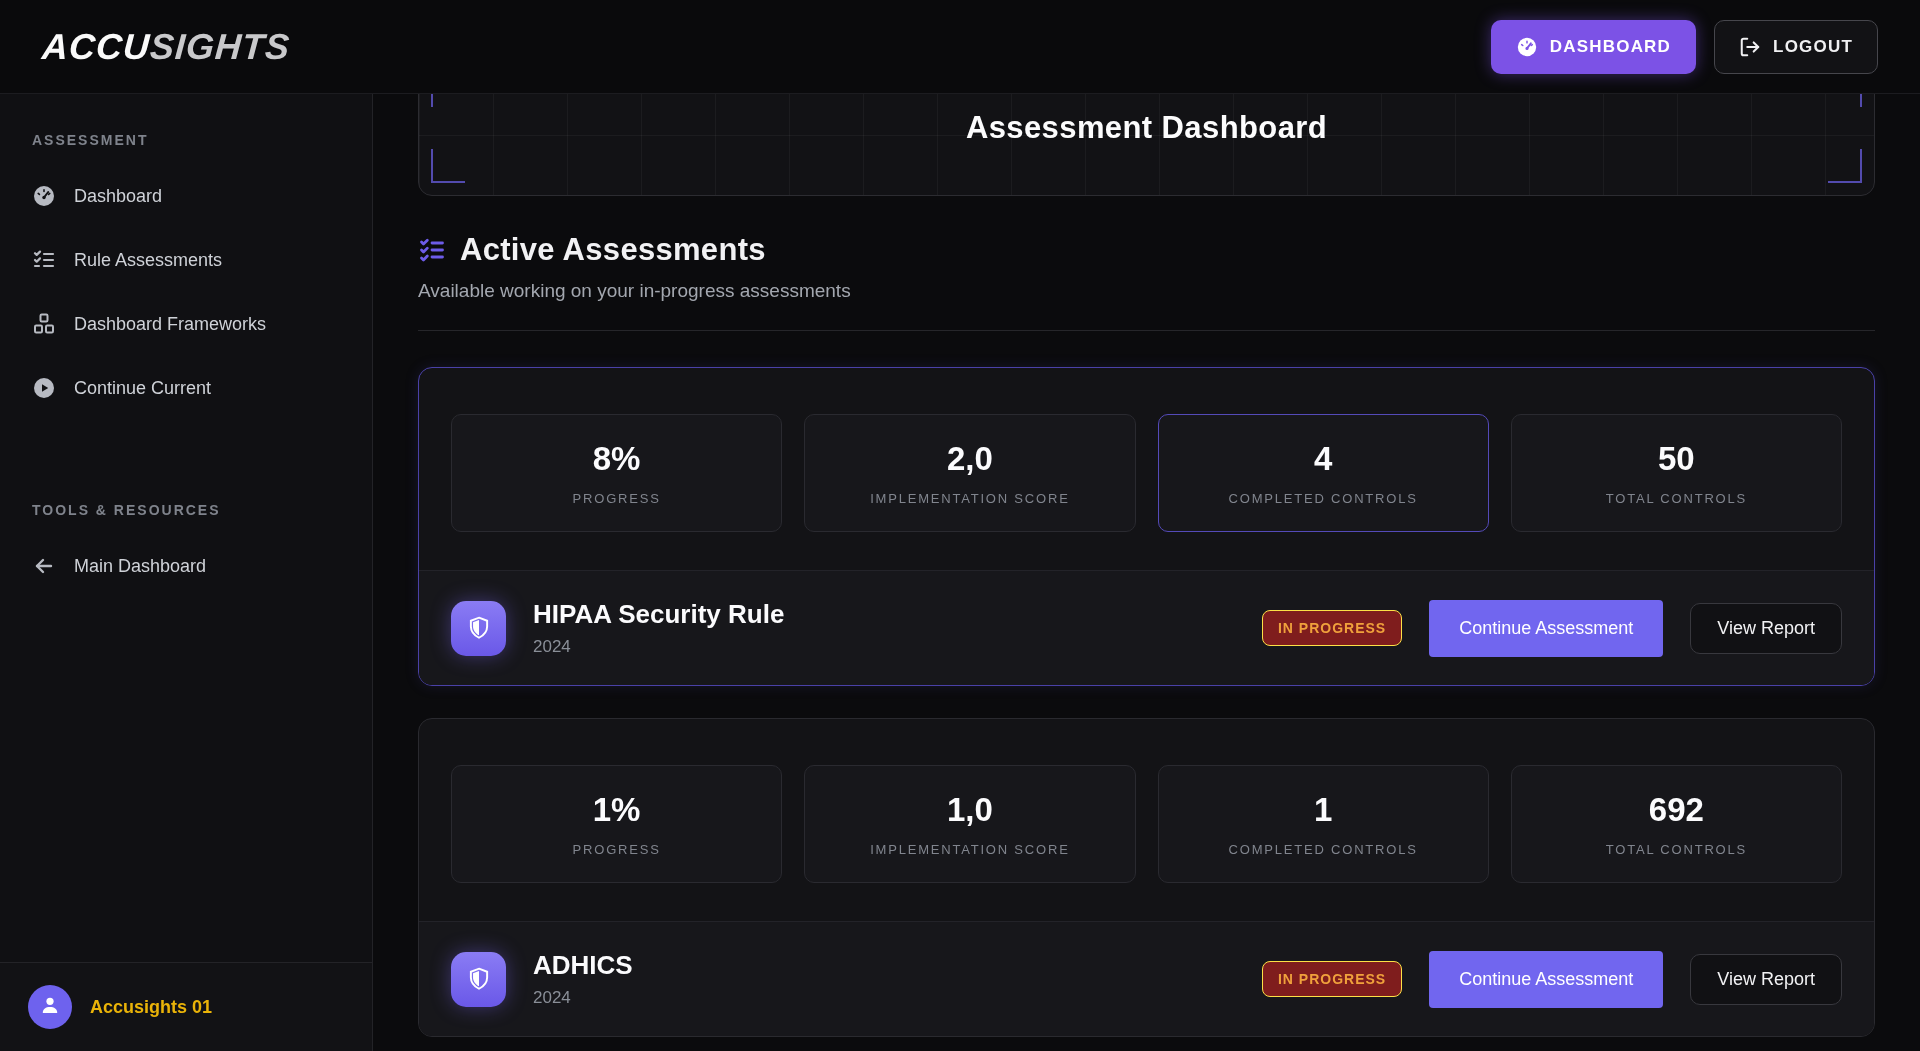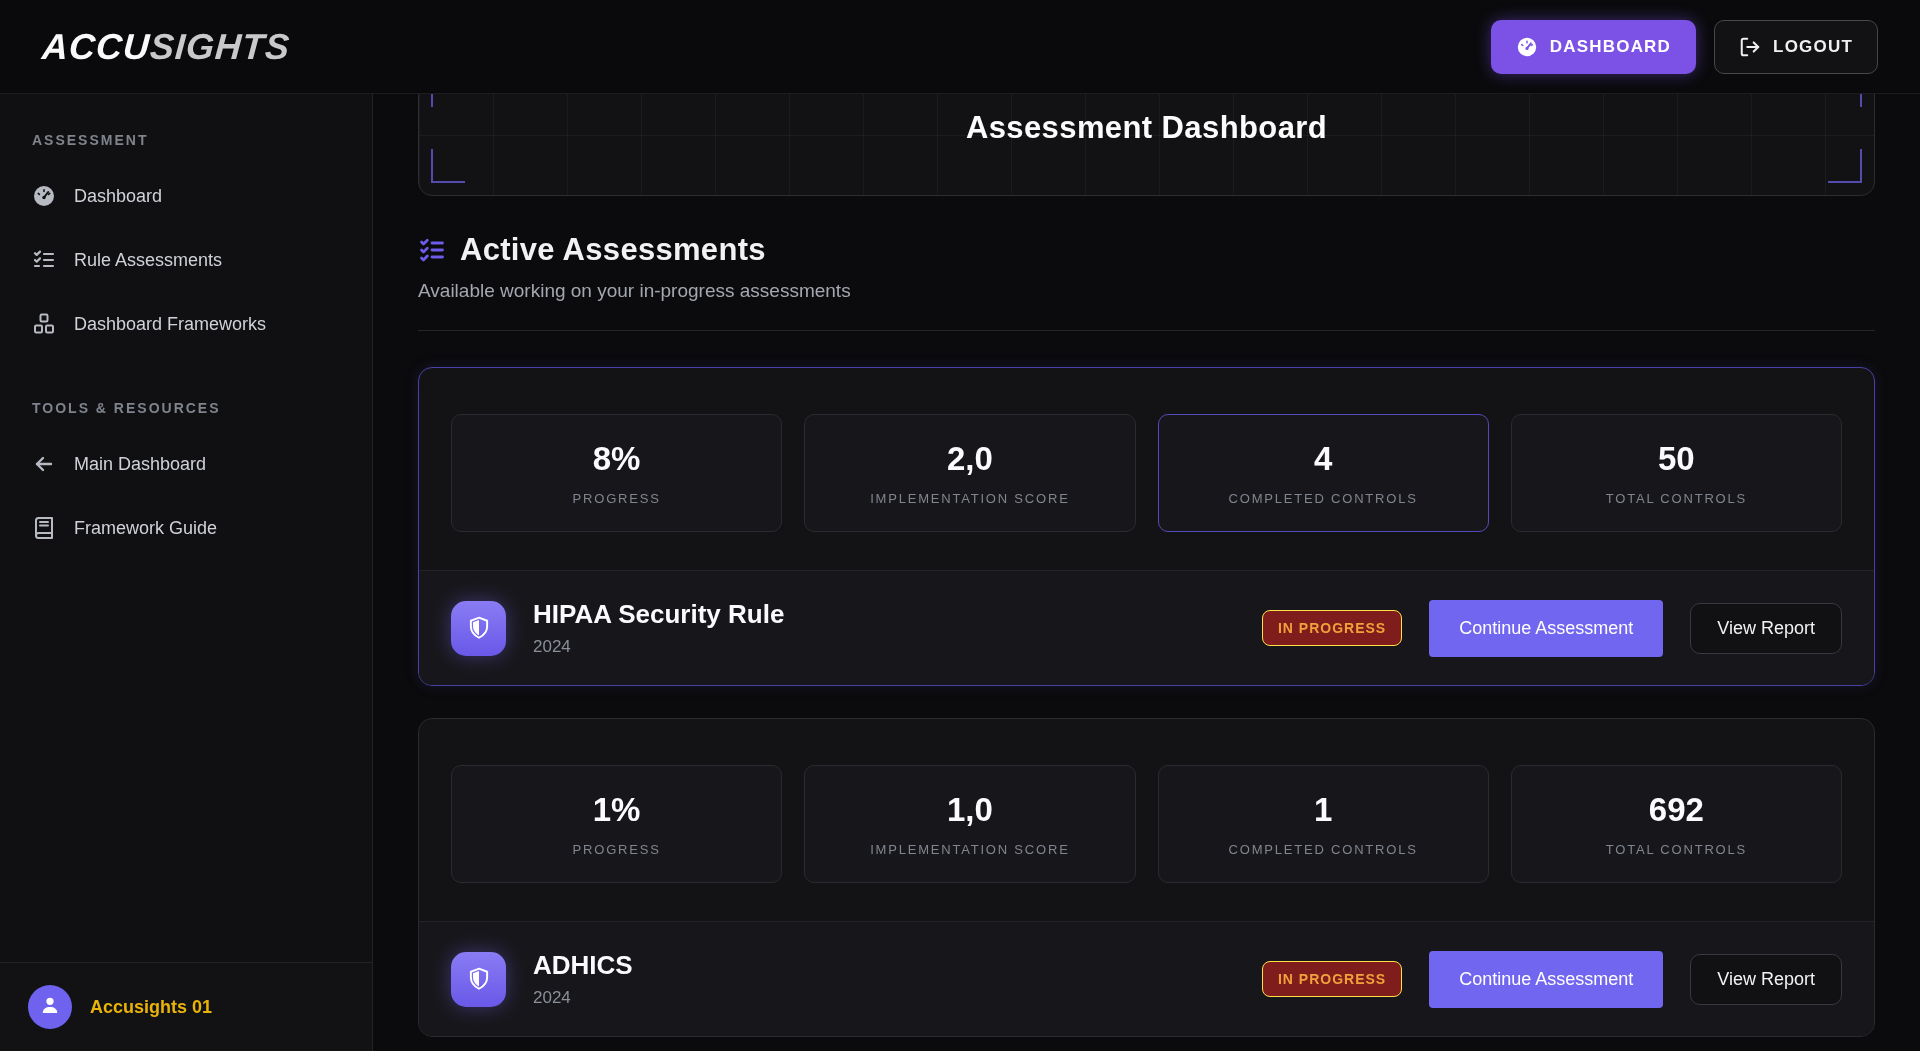--- a/index.html
+++ b/index.html
@@ -26,21 +26,21 @@
   .btn svg { display:block; }
   .btn-dashboard { background:#7c52e6; color:#fff; box-shadow:0 0 16px rgba(124,82,230,.45); }
   .btn-logout { background:#121215; color:#f0f0f2; border-color:#46464c; }
 
   
   .shell { flex:1; display:flex; min-height:0; }
 
   
   .sidebar {
     width:373px; flex:0 0 373px; background:#101013; border-right:1px solid #232327;
-    display:flex; flex-direction:column; padding:28px 18px 0 18px;
+    display:flex; flex-direction:column; padding:28px 18px 0 18px;gap:38px;
   }
   .side-section-title { font-size:14px; font-weight:700; letter-spacing:2px; color:#7f838c; margin:10px 14px 16px 14px; }
   .side-section + .side-section { margin-top:34px; }
   .side-item { display:flex; align-items:center; gap:18px; padding:20px 14px; border-radius:10px;
                color:#cfd2d8; font-size:18px; cursor:pointer; }
   .side-item .ico { width:24px; height:24px; color:#b7bac2; flex:0 0 24px; }
   .sidebar-footer {
     margin-top:auto; border-top:1px solid #232327; margin-left:-18px; margin-right:-18px;
     padding:22px 28px; display:flex; align-items:center; gap:18px; background:#121215; cursor:pointer;
   }
@@ -165,41 +165,41 @@
         <div class="side-item">
           <span class="ico">
             <svg width="24" height="24" viewBox="0 0 24 24" fill="none" stroke="#b7bac2" stroke-width="2">
                 <rect x="8.5" y="2.5" width="7" height="7" rx="1.2"></rect>
                 <rect x="3" y="13.5" width="7" height="7" rx="1.2"></rect>
                 <rect x="14" y="13.5" width="7" height="7" rx="1.2"></rect>
               </svg>
           </span>
           <span>Dashboard Frameworks</span>
         </div>
+        <div class="side-item">
+          <span class="ico">
+            <svg width="24" height="24" viewBox="0 0 24 24">
+                <circle cx="12" cy="12" r="10" fill="#b7bac2"></circle>
+                <path d="M10 8.2v7.6l6.2-3.8z" fill="#101013"></path>
+              </svg>
+          </span>
+          <span>Continue Current</span>
+        </div>
       </div>
 
       <div class="side-section">
         <div class="side-section-title">TOOLS &amp; RESOURCES</div>
         <div class="side-item">
           <span class="ico">
             <svg width="24" height="24" viewBox="0 0 24 24" fill="none" stroke="#b7bac2" stroke-width="2.4" stroke-linecap="round" stroke-linejoin="round">
                 <path d="M19 12H5"></path>
                 <path d="m11 18-6-6 6-6"></path>
               </svg>
           </span>
           <span>Main Dashboard</span>
-        </div>
-        <div class="side-item">
-          <span class="ico">
-            <svg width="24" height="24" viewBox="0 0 24 24" fill="none" stroke="#b7bac2" stroke-width="2" stroke-linecap="round" stroke-linejoin="round">
-                <path d="M4 19.5v-15A2.5 2.5 0 0 1 6.5 2H20v20H6.5a2.5 2.5 0 0 1 0-5H20"></path>
-                <path d="M8 6h8M8 9.5h8"></path>
-              </svg>
-          </span>
-          <span>Framework Guide</span>
         </div>
       </div>
 
       <div class="sidebar-footer">
         <span class="avatar">
           <span>
             <svg width="24" height="24" viewBox="0 0 24 24" fill="#ffffff">
                 <circle cx="12" cy="8.3" r="3.6"></circle>
                 <path d="M4.8 19.6c0-3.6 3.1-5.6 7.2-5.6s7.2 2 7.2 5.6v.4H4.8z"></path>
               </svg>

